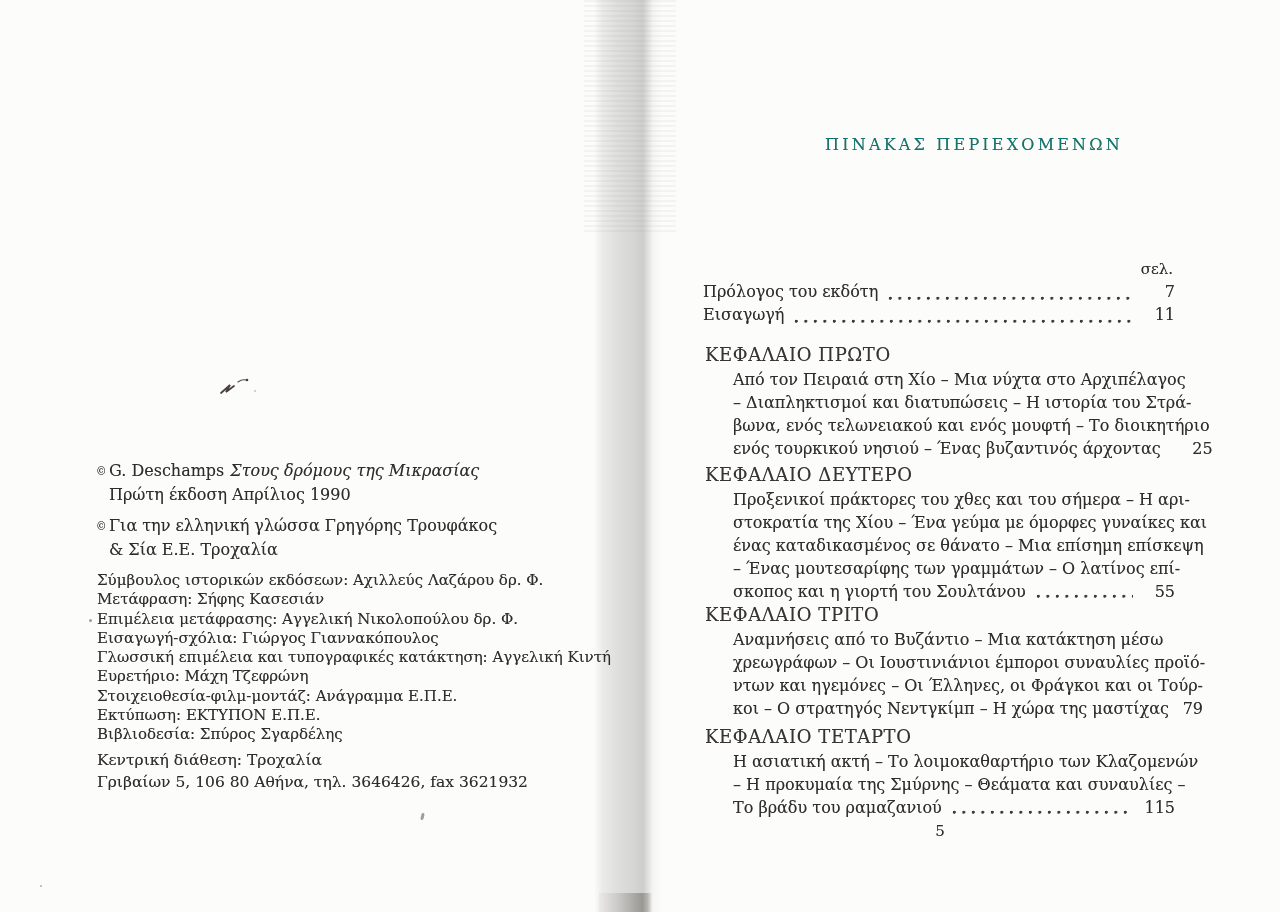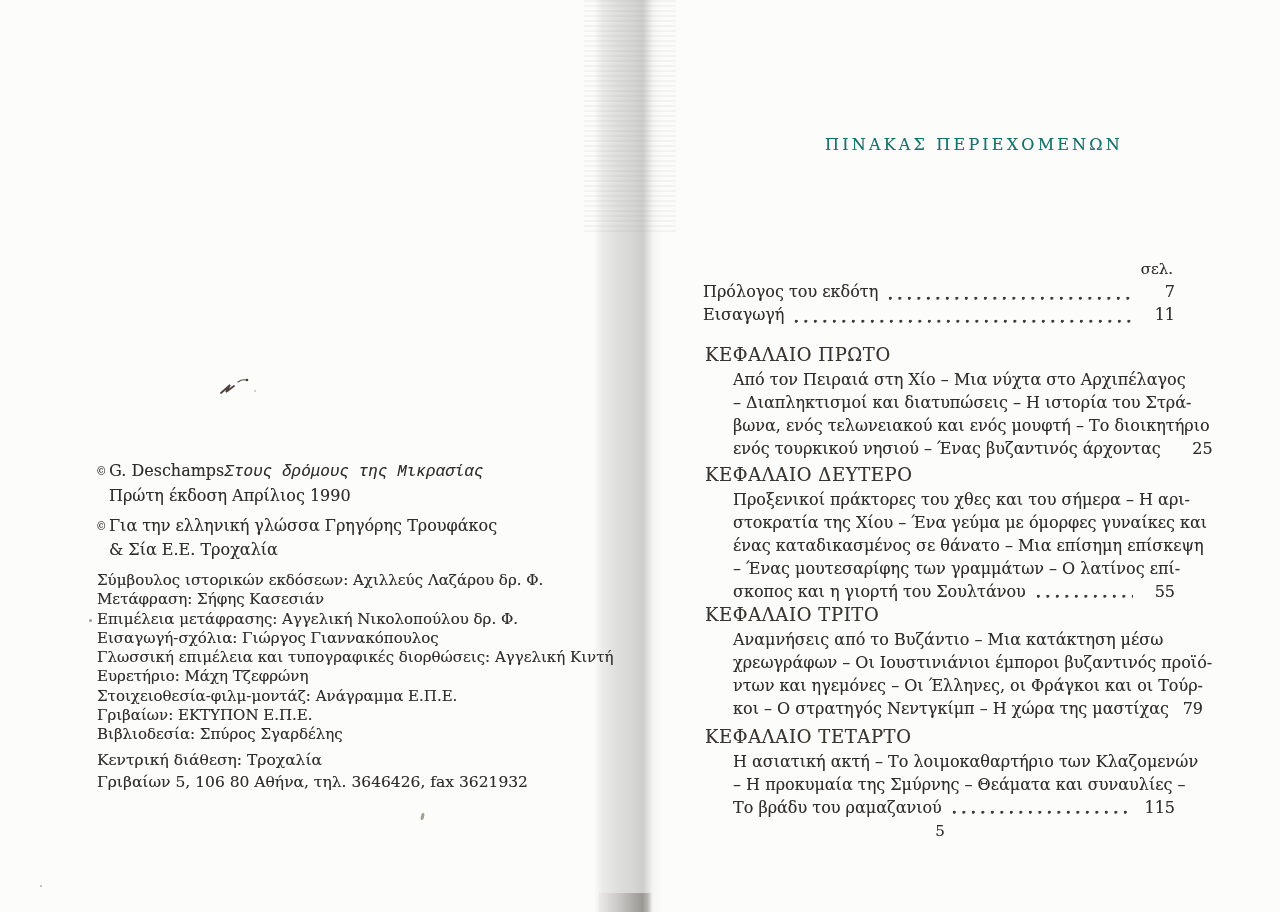--- a/index.html
+++ b/index.html
@@ -31,22 +31,22 @@
   .speck { position:absolute; border-radius:50%; background:#6b6560; }
   .apostrophe-mark {
     position:absolute; left:421px; top:813px; width:3px; height:7px;
     background:#8a847e; border-radius:2px; transform:rotate(14deg); opacity:.8;
   }
   
   .copy1 { position:absolute; left:96px; top:459px; font-size:16px; line-height:24px; white-space:nowrap; }
   .copy2 { position:absolute; left:96px; top:514px; font-size:16px; line-height:23px; white-space:nowrap; }
   .crow { display:flex; }
   .csym { width:13px; font-size:10.5px; line-height:24px; flex:0 0 13px; }
-  .sp-after { }
-  .it { font-style:italic;font-family:Liberation Mono, monospace; }
+  .sp-after { margin-right:6px; }
+  .it { font-style:italic; }
   .credits { position:absolute; left:97px; top:571px; font-size:15px; line-height:19.3px; white-space:nowrap; }
   .dist { position:absolute; left:97px; top:749px; font-size:15.5px; line-height:22px; white-space:nowrap; }
   
   .toc-title {
     position:absolute; left:774px; top:135px; width:400px; text-align:center;
     font-size:16px; letter-spacing:3.2px; white-space:nowrap; color:#0f766e;
   }
   .sel { position:absolute; left:705px; top:260px; width:468px; text-align:right; font-size:15px; }
   .front { position:absolute; left:703px; top:282px; width:472px; font-size:16px; }
   .frow { display:flex; align-items:baseline; height:23px; }
@@ -109,24 +109,24 @@
         <span class="csym"></span>
         <span>&amp; Σία Ε.Ε. Τροχαλία</span>
       </div>
     </div>
 
     <div class="credits">
       <div>Σύμβουλος ιστορικών εκδόσεων: Αχιλλεύς Λαζάρου δρ. Φ.</div>
       <div>Μετάφραση: Σήφης Κασεσιάν</div>
       <div>Επιμέλεια μετάφρασης: Αγγελική Νικολοπούλου δρ. Φ.</div>
       <div>Εισαγωγή-σχόλια: Γιώργος Γιαννακόπουλος</div>
-      <div>Γλωσσική επιμέλεια και τυπογραφικές διορθώσεις: Αγγελική Κιντή</div>
+      <div>Γλωσσική επιμέλεια και τυπογραφικές κατάκτηση: Αγγελική Κιντή</div>
       <div>Ευρετήριο: Μάχη Τζεφρώνη</div>
       <div>Στοιχειοθεσία-φιλμ-μοντάζ: Ανάγραμμα Ε.Π.Ε.</div>
-      <div>Γριβαίων: ΕΚΤΥΠΟΝ Ε.Π.Ε.</div>
+      <div>Εκτύπωση: ΕΚΤΥΠΟΝ Ε.Π.Ε.</div>
       <div>Βιβλιοδεσία: Σπύρος Σγαρδέλης</div>
     </div>
 
     <div class="dist">
       <div>Κεντρική διάθεση: Τροχαλία</div>
       <div>Γριβαίων 5, 106 80 Αθήνα, τηλ. 3646426, fax 3621932</div>
     </div>
   </div>
 
   <div>
@@ -174,21 +174,21 @@
           <span class="leader"></span>
           <span class="pg">55</span>
         </div>
       </div>
     </div>
 
     <div class="chapter" style="top:605px;">
       <div class="ch-head">ΚΕΦΑΛΑΙΟ ΤΡΙΤΟ</div>
       <div class="ch-body">
         <div class="ch-line">Αναμνήσεις από το Βυζάντιο – Μια κατάκτηση μέσω</div>
-        <div class="ch-line">χρεωγράφων – Οι Ιουστινιάνιοι έμποροι βυζαντινός προϊό-</div>
+        <div class="ch-line">χρεωγράφων – Οι Ιουστινιάνιοι έμποροι συναυλίες προϊό-</div>
         <div class="ch-line">ντων και ηγεμόνες – Οι Έλληνες, οι Φράγκοι και οι Τούρ-</div>
         <div class="ch-last">
           <span class="lbl">κοι – Ο στρατηγός Νεντγκίμπ – Η χώρα της μαστίχας</span>
           <span class="spacer"></span>
           <span class="pg">79</span>
         </div>
       </div>
     </div>
 
     <div class="chapter" style="top:727px;">

